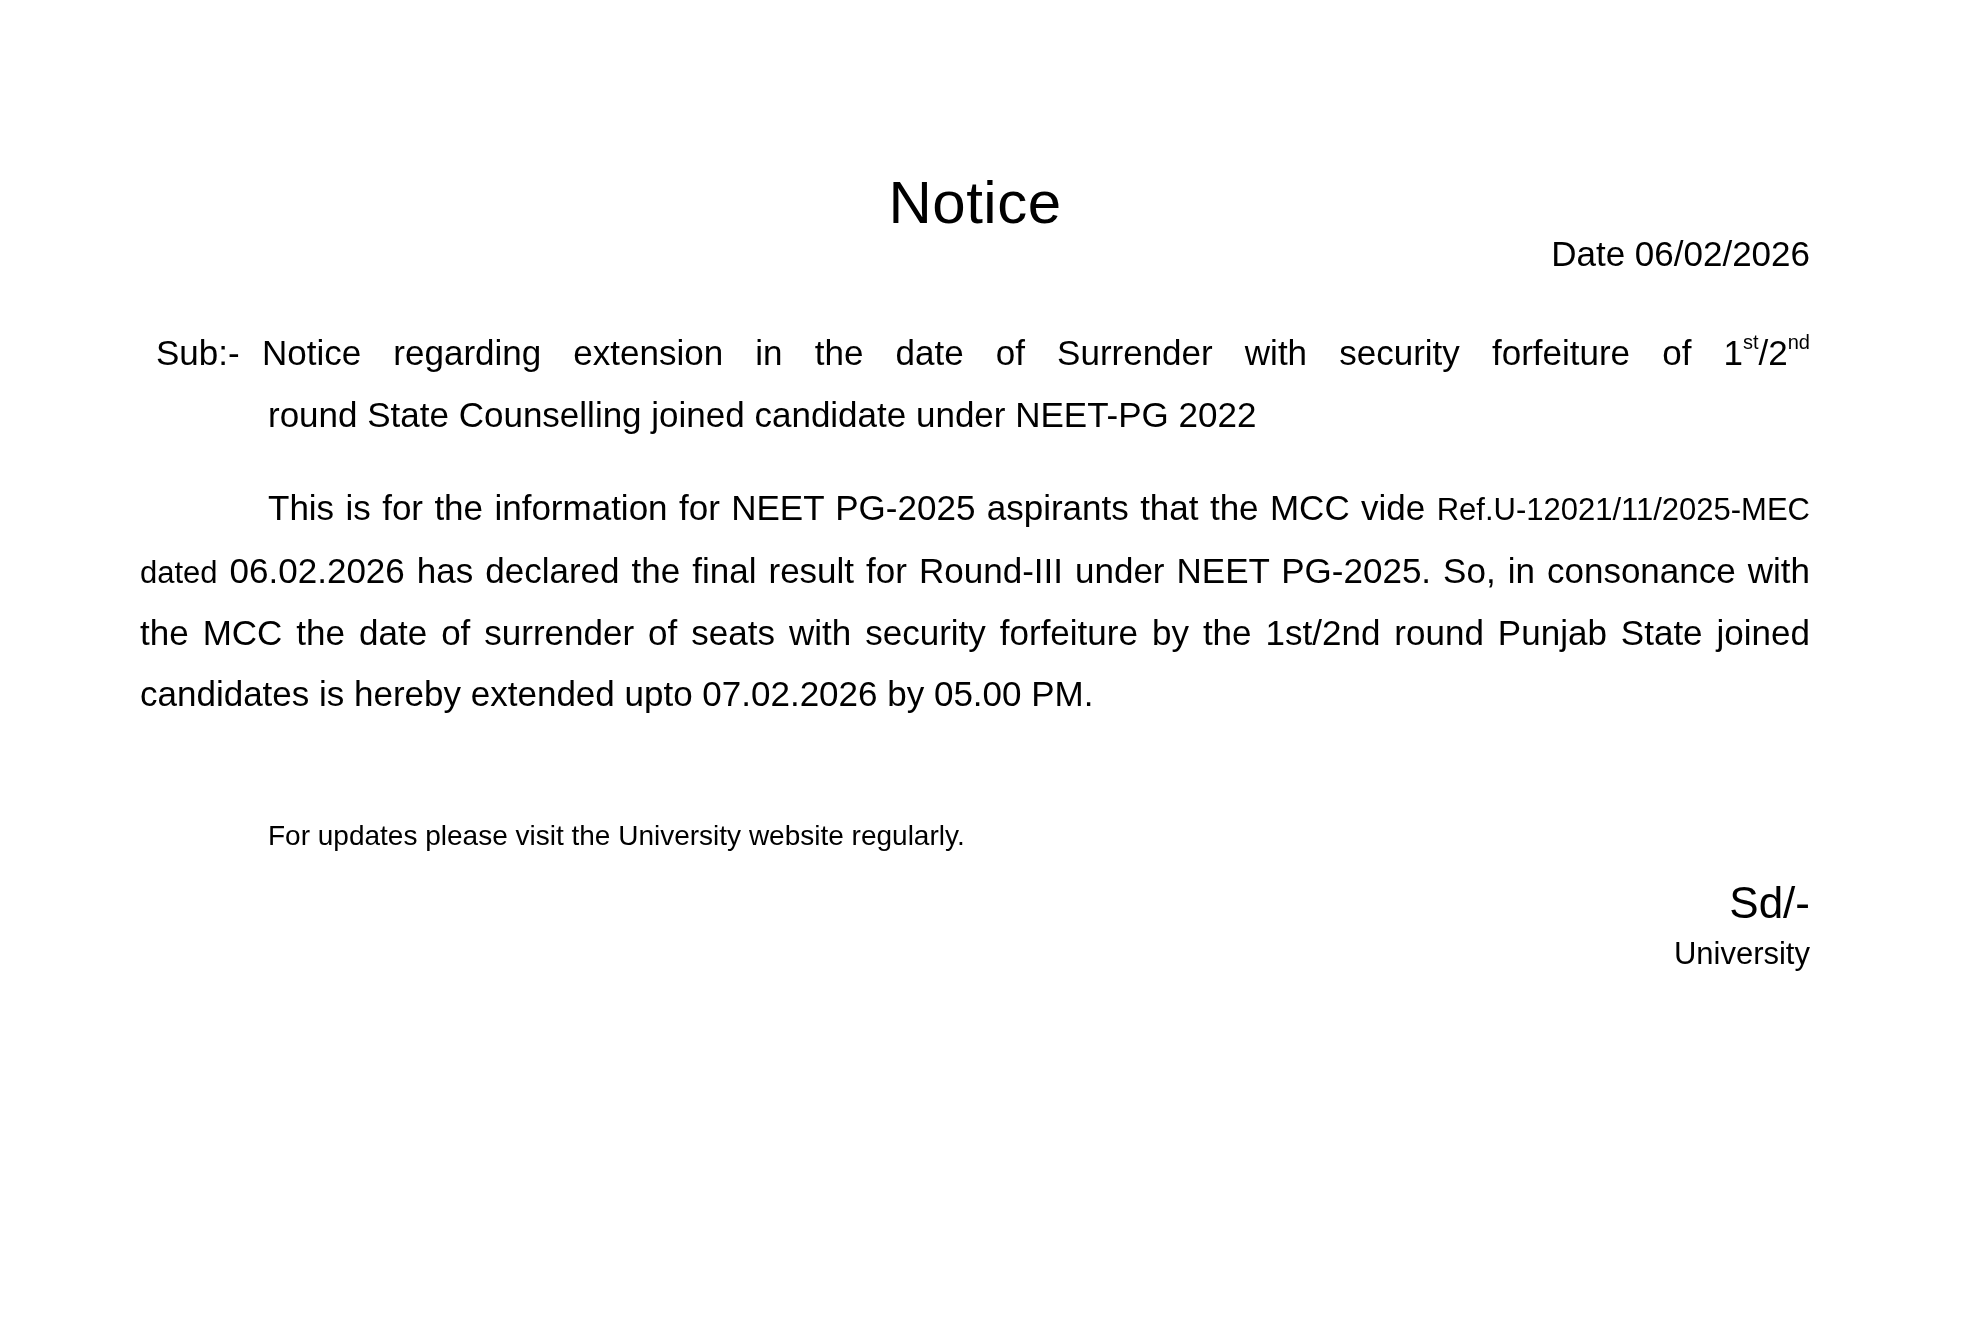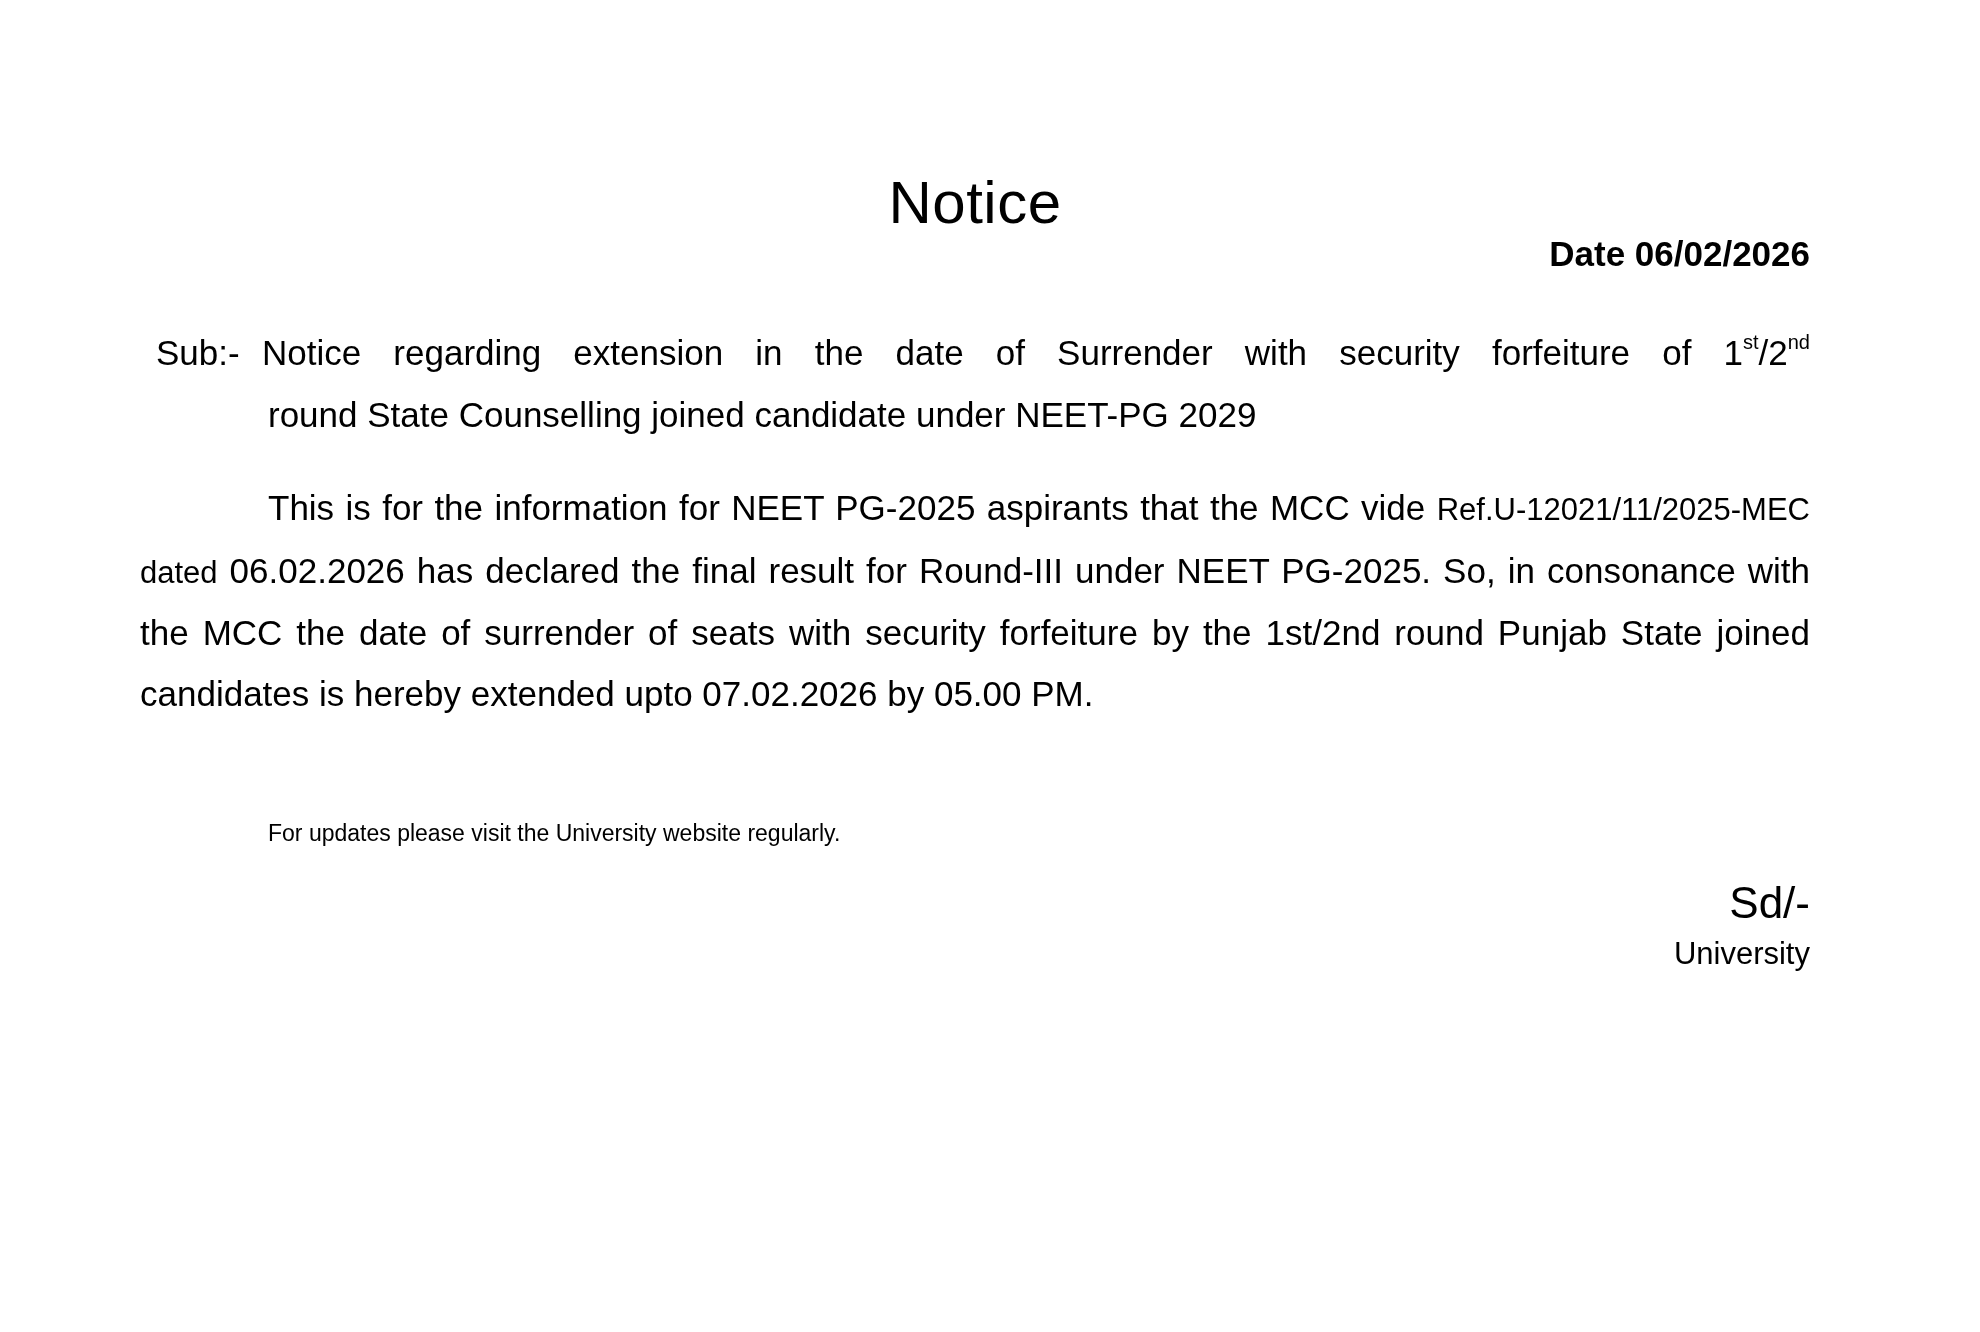--- a/index.html
+++ b/index.html
@@ -1,46 +1,46 @@
 <!DOCTYPE html>
 <html><head>
   <meta charset="utf-8">
   <style>
     html, body { margin: 0; padding: 0; background: #ffffff; }
     body { width: 1980px; height: 1332px; position: relative; overflow: hidden;
            font-family: "Liberation Sans", "DejaVu Sans", sans-serif; color: #000; }
     .page { position: absolute; left: 140px; top: 0; width: 1670px; height: 1332px; }
     .title { position: absolute; top: 168px; left: 0; width: 1670px; text-align: center;
              font-size: 60px; letter-spacing: 0.5px; }
-    .date { position: absolute; top: 234px; right: 0; font-size: 35px; font-weight: bold; }
+    .date { position: absolute; top: 234px; right: 0; font-size: 35px; font-weight: normal; }
     .sub { position: absolute; top: 322px; left: 0; width: 1670px; font-size: 35px; line-height: 62px; }
     .sub .label { position: absolute; left: 16px; top: 0; }
     .sub .text { margin-left: 122px; text-align: justify; text-align-last: left; }
     .sub .text .l1 { display: block; text-align: justify; text-align-last: justify; margin-left: 0; }
     .sub .text .l2 { display: block; margin-left: 6px; }
     sup { font-size: 20px; line-height: 0; vertical-align: 16px; }
     .para { position: absolute; top: 478px; left: 0; width: 1670px; font-size: 35px; line-height: 60.5px;
             text-align: justify; text-indent: 128px; }
     .para .small { font-size: 31px; }
-    .updates { position: absolute; top: 820px; left: 128px; font-size: 23px; }
+    .updates { position: absolute; top: 820px; left: 128px; font-size: 28px; }
     .sig { position: absolute; top: 878px; right: 0; font-size: 44px; text-align: right; }
     .reg { position: absolute; top: 936px; right: 0; font-size: 31px; text-align: right; }
   </style>
 </head>
 <body>
 
 <div class="page">
   <div class="title">Notice</div>
   <div class="date">Date 06/02/2026</div>
 
   <div class="sub">
     <span class="label">Sub:-</span>
     <div class="text">
       <span class="l1"><span>Notice regarding extension in the date of Surrender with security forfeiture of 1</span><sup>st</sup><span>/2</span><sup>nd</sup></span>
-      <span class="l2">round State Counselling joined candidate under NEET-PG 2029</span>
+      <span class="l2">round State Counselling joined candidate under NEET-PG 2022</span>
     </div>
   </div>
 
   <div class="para"><span>This is for the information for NEET PG-2025 aspirants that the MCC vide </span><span class="small">Ref.U-12021/11/2025-MEC dated</span><span> 06.02.2026 has declared the final result for Round-III under NEET PG-2025. So, in consonance with the MCC the date of surrender of seats with security forfeiture by the 1st/2nd round Punjab State joined candidates is hereby extended upto 07.02.2026 by 05.00 PM.</span></div>
 
   <div class="updates">For updates please visit the University website regularly.</div>
   <div class="sig">Sd/-</div>
   <div class="reg">University</div>
 </div>
 

